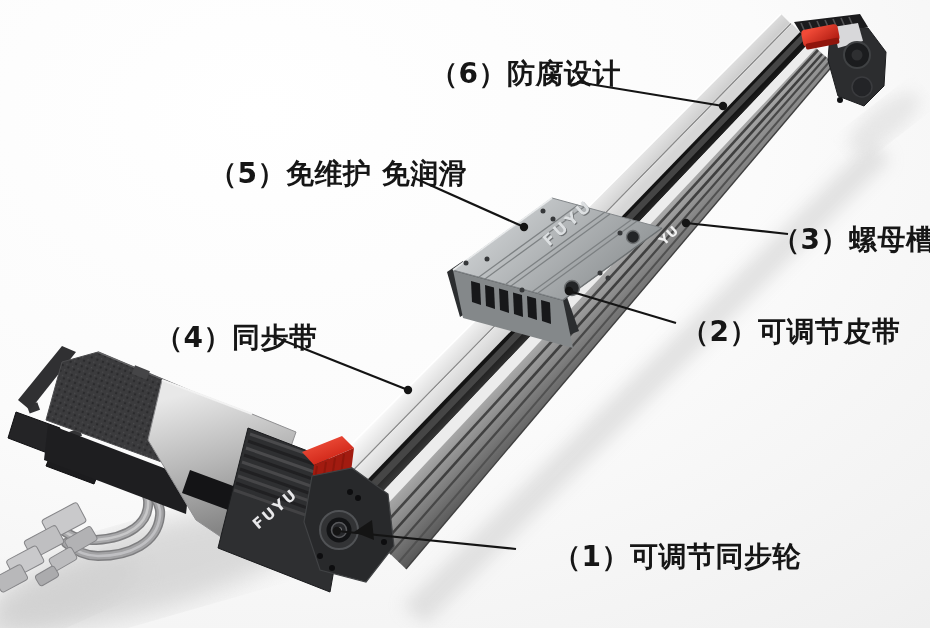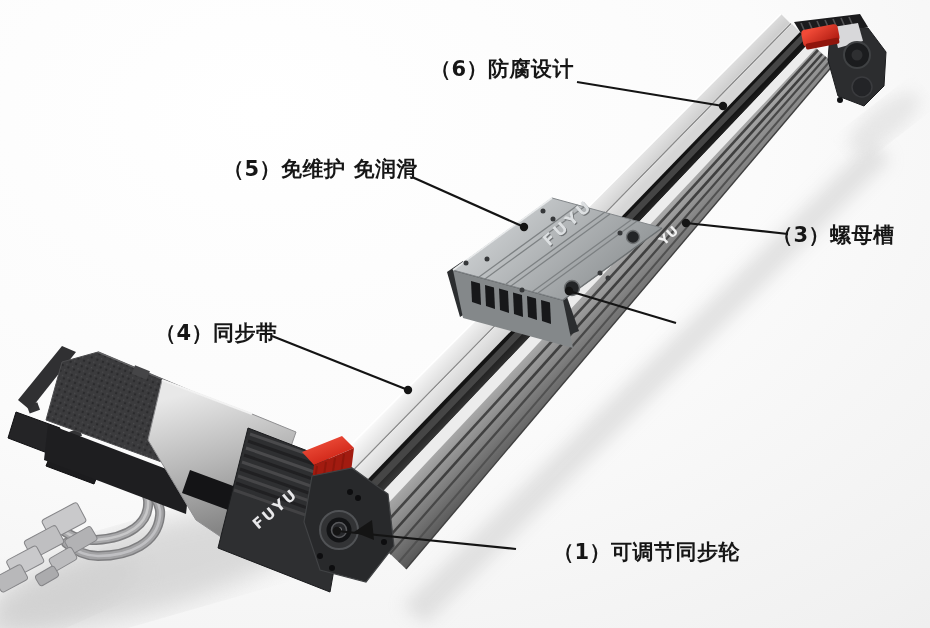--- a/index.html
+++ b/index.html
@@ -4,21 +4,21 @@
 <style>
   html,body{margin:0;padding:0;background:#ffffff;}
   .stage{
     position:relative;width:930px;height:628px;overflow:hidden;
     background:radial-gradient(130% 130% at 28% 18%, #ffffff 0%, #fbfbfb 42%, #f1f1f1 78%, #e9e9e9 100%);
     font-family:"DejaVu Sans","Liberation Sans",sans-serif;
   }
   .scene{position:absolute;left:0;top:0;}
   .callout{
     position:absolute;z-index:5;
-    font-size:21px;font-weight:700;color:#161616;
+    font-size:28px;font-weight:700;color:#161616;
     letter-spacing:0.5px;white-space:nowrap;
   }
 </style>
 </head>
 <body>
 
 <div class="stage">
 
   <svg class="scene" width="930" height="628" viewBox="0 0 930 628">
     <defs>
@@ -259,17 +259,18 @@
         <circle cx="524" cy="227" r="4.2" stroke="none"></circle>
       </g>
       <g>
         <line x1="577" y1="82" x2="723" y2="106"></line>
         <circle cx="723" cy="106" r="4.2" stroke="none"></circle>
       </g>
     </g>
   </svg>
 
   <div class="callout" style="left:524px;top:538px;margin-left:29px;">（1）可调节同步轮</div>
+  <div class="callout" style="left:681px;top:313px;">（2）可调节皮带</div>
   <div class="callout" style="left:772px;top:221px;">（3）螺母槽</div>
   <div class="callout" style="left:155px;top:319px;text-align:center;">（4）同步带</div>
-  <div class="callout" style="left:223px;top:155px;text-align:right;">（5）免维护 免润滑</div>
+  <div class="callout" style="left:209px;top:155px;text-align:right;">（5）免维护 免润滑</div>
   <div class="callout" style="left:430px;top:55px;">（6）防腐设计</div>
 </div>
 
 </body></html>

